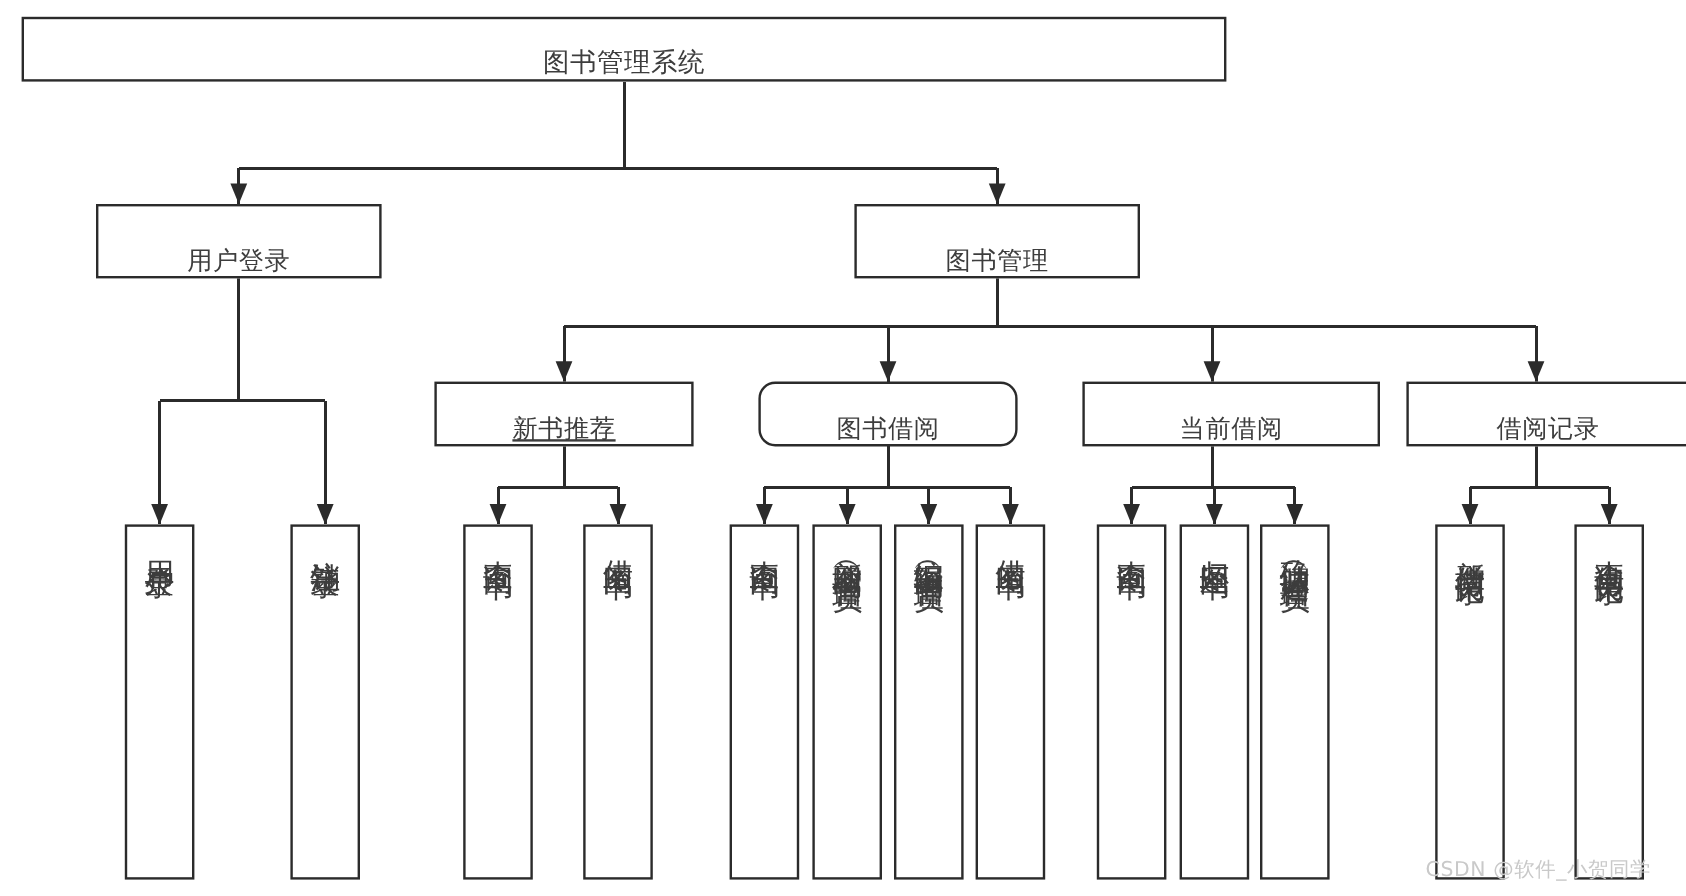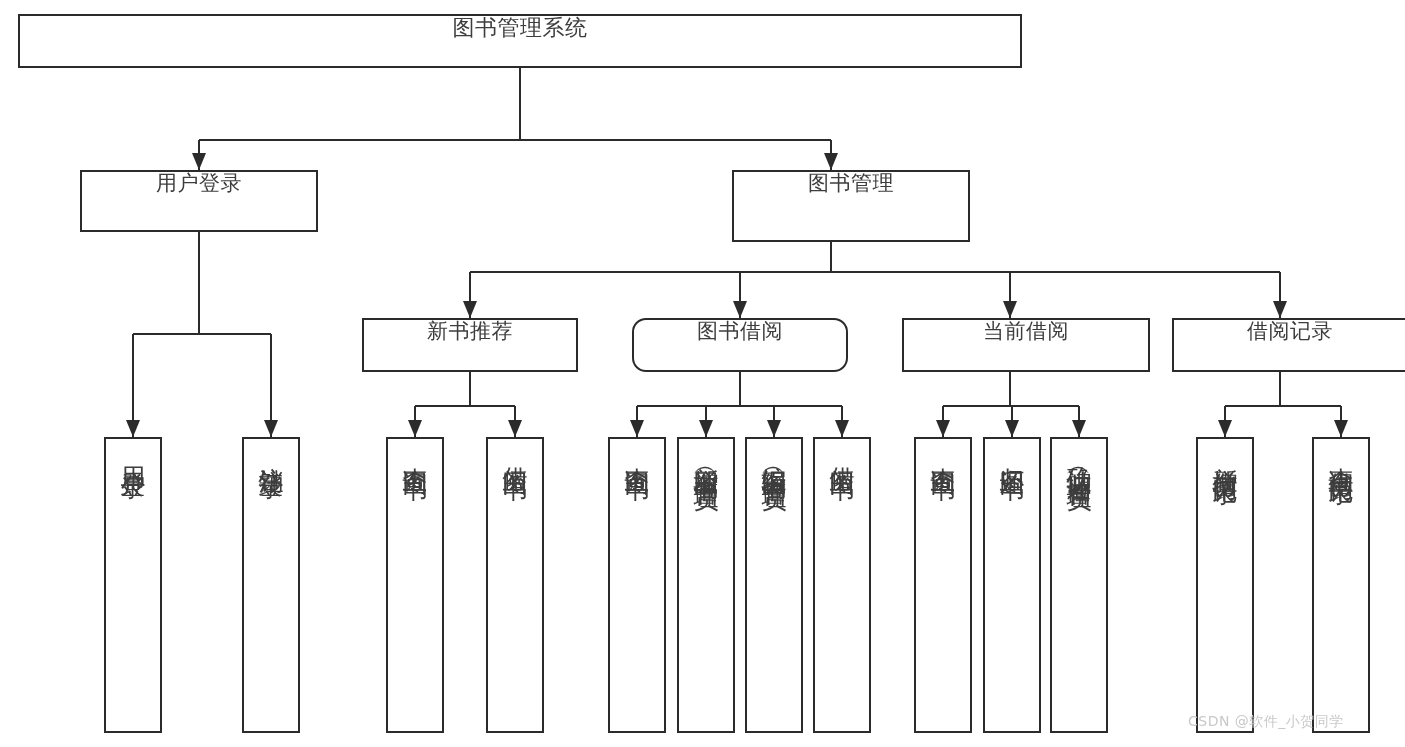--- a/index.html
+++ b/index.html
@@ -25,21 +25,21 @@
     width: 1405px;
     height: 747px;
     pointer-events: none;
   }
   .node {
     position: absolute;
     box-sizing: border-box;
     background: #ffffff;
     border: 2px solid #2b2b2b;
     display: flex;
-    align-items: flex-start;
+    align-items: flex-end;
     justify-content: center;
     color: #3d3d3d;
     z-index: 2;
   }
   .node .label {
     display: block;
     text-align: center;
     line-height: 1.12;
     letter-spacing: 0.5px;
   }
@@ -57,21 +57,21 @@
     text-orientation: upright;
     font-size: 25px;
     line-height: 1.0;
     letter-spacing: 3px;
     white-space: nowrap;
   }
   .node.root .label { font-size: 22px; }
   .watermark {
     position: absolute;
     color: #c9c9c9;
-    font-size: 14px;
+    font-size: 17px;
     letter-spacing: 0.5px;
     white-space: nowrap;
     z-index: 5;
     font-family: "DejaVu Sans", "Liberation Sans", sans-serif;
   }
 </style>
 </head>
 <body>
 
 <div id="canvas">
@@ -129,24 +129,24 @@
       <line x1="1341" y1="406" x2="1341" y2="437" stroke="#2b2b2b" stroke-width="2.5" shape-rendering="crispEdges"></line>
       <polygon points="1334,420 1348,420 1341,437" fill="#2b2b2b"></polygon>
     </svg>
   <div id="nodes">
       <div class="node horiz root" style="left: 18px; top: 14px; width: 1004px; height: 54px;">
         <span class="label">图书管理系统</span>
       </div>
       <div class="node horiz" style="left: 80px; top: 170px; width: 238px; height: 62px;">
         <span class="label">用户登录</span>
       </div>
-      <div class="node horiz" style="left: 732px; top: 170px; width: 238px; height: 72px;">
+      <div class="node horiz" style="left: 712px; top: 170px; width: 238px; height: 62px;">
         <span class="label">图书管理</span>
       </div>
-      <div class="node horiz" style="left: 362px; top: 318px; width: 216px; height: 54px;">
+      <div class="node horiz" style="left: 362px; top: 318px; width: 216px; height: 54px; text-decoration: underline;">
         <span class="label">新书推荐</span>
       </div>
       <div class="node horiz" style="left: 632px; top: 318px; width: 216px; height: 54px; border-radius: 14px;">
         <span class="label">图书借阅</span>
       </div>
       <div class="node horiz" style="left: 902px; top: 318px; width: 248px; height: 54px;">
         <span class="label">当前借阅</span>
       </div>
       <div class="node horiz" style="left: 1172px; top: 318px; width: 236px; height: 54px;">
         <span class="label">借阅记录</span>

